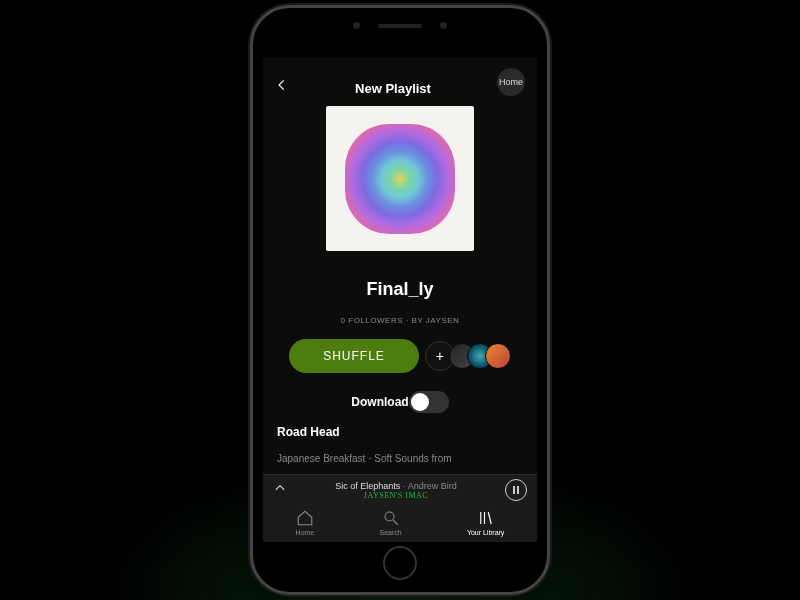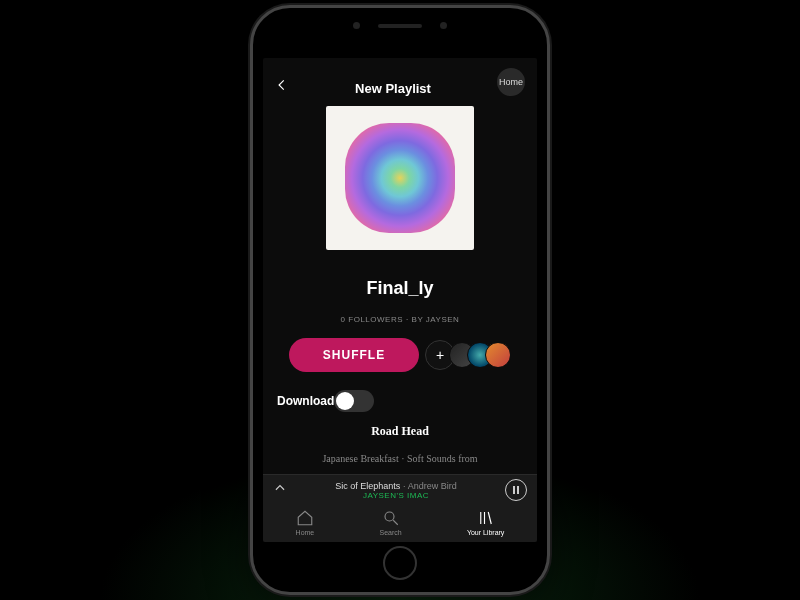--- a/index.html
+++ b/index.html
@@ -30,39 +30,39 @@
   .edit { width:28px;height:28px;border-radius:50%;background:#2a2a2a;display:flex;align-items:center;justify-content:center;font-size:9px;color:#ddd;}
   .content{ flex:1; overflow:auto; display:flex; flex-direction:column; align-items:center; padding:0 14px 10px; }
   .art { width:148px; height:148px; background:#f5f3ef; border-radius:2px; display:flex;align-items:center;justify-content:center; margin-top:4px;}
   .blob{ width:110px;height:110px;border-radius:40%;
     background: radial-gradient(circle, #e6d35a 0%, #7ed6a3 12%, #6fc7d6 24%, #6b8fe0 36%, #7e6ae0 48%, #b46adf 62%, #e36aa4 78%, #f08b6e 92%);
     filter: blur(0.3px);
   }
   .pname{ font-weight:700; font-size:18px; margin-top:28px;}
   .byline{ font-size:8px; letter-spacing:.5px; color:#888; margin-top:16px;}
   .row-btn{ display:flex; align-items:center; gap:8px; margin-top:14px; width:100%; justify-content:center;}
-  .shuffle{ background:#be185d; color:#fff; font-weight:700; font-size:12px; letter-spacing:1px; padding:10px 34px; border-radius:999px; }
+  .shuffle{ background:#4d7c0f; color:#fff; font-weight:400; font-size:12px; letter-spacing:1px; padding:10px 34px; border-radius:999px; }
   .addbtn{ width:30px;height:30px;border-radius:50%;background:#111;border:1px solid #333;display:flex;align-items:center;justify-content:center;color:#fff;font-size:14px; margin-left:-2px;}
   .avatars{display:flex; margin-left:-6px;}
   .av{width:26px;height:26px;border-radius:50%;margin-left:-8px;border:1px solid #0c0c0c;}
   .av1{background:linear-gradient(135deg,#222,#444);}
   .av2{background:radial-gradient(circle,#4aa,#046 70%);}
   .av3{background:linear-gradient(135deg,#e38b2e,#c23e3e);}
-  .dlrow{ display:flex; align-items:center; justify-content:flex-start; width:100%; margin-top:18px;}
+  .dlrow{ display:flex; align-items:center; justify-content:center; width:100%; margin-top:18px;}
   .dlrow .lbl{font-size:12px;font-weight:600;}
   .toggle{ width:40px;height:22px;border-radius:11px;background:#333;position:relative;}
   .knob{ width:18px;height:18px;border-radius:50%;background:#fff;position:absolute;top:2px;left:2px;}
-  .track{ width:100%; text-align:center; margin-top:12px;font-family:Liberation Serif, serif;}
+  .track{ width:100%; text-align:left; margin-top:12px;}
   .tname{font-size:12px;font-weight:600;}
   .tmeta{font-size:10px;color:#888;margin-top:14px;}
   .nowbar{ background:#1b1b1b; border-top:1px solid #2a2a2a; padding:4px 10px; display:flex; align-items:center; }
   .nowbar .chev svg{stroke:#ccc;}
   .nowtext{ flex:1; text-align:center;}
   .nowtext .line1{font-size:9px;color:#ddd;}
-  .nowtext .line2{font-size:8px;color:#1db954;letter-spacing:.5px;}
+  .nowtext .line2{font-size:8px;color:#1db954;letter-spacing:.5px;font-family:Liberation Serif, serif;}
   .pausebtn{ width:22px;height:22px;border:1.5px solid #ccc;border-radius:50%;display:flex;align-items:center;justify-content:center;}
   .pausebtn .bars{display:flex;gap:2px;}
   .pausebtn .b{width:2px;height:8px;background:#ccc;}
   .tabbar{ background:#1b1b1b; display:flex; justify-content:space-around; padding:4px 0 6px;}
   .tab{ display:flex;flex-direction:column;align-items:center;gap:2px;}
   .tab svg{stroke:#888;fill:none;}
   .tab.active svg{stroke:#fff;}
   .tab .tl{font-size:7px;color:#888;}
   .tab.active .tl{color:#fff;}
   .homebtn{ position:absolute; bottom:12px; left:50%; transform:translateX(-50%); width:34px;height:34px;border:2px solid #333;border-radius:50%;}

